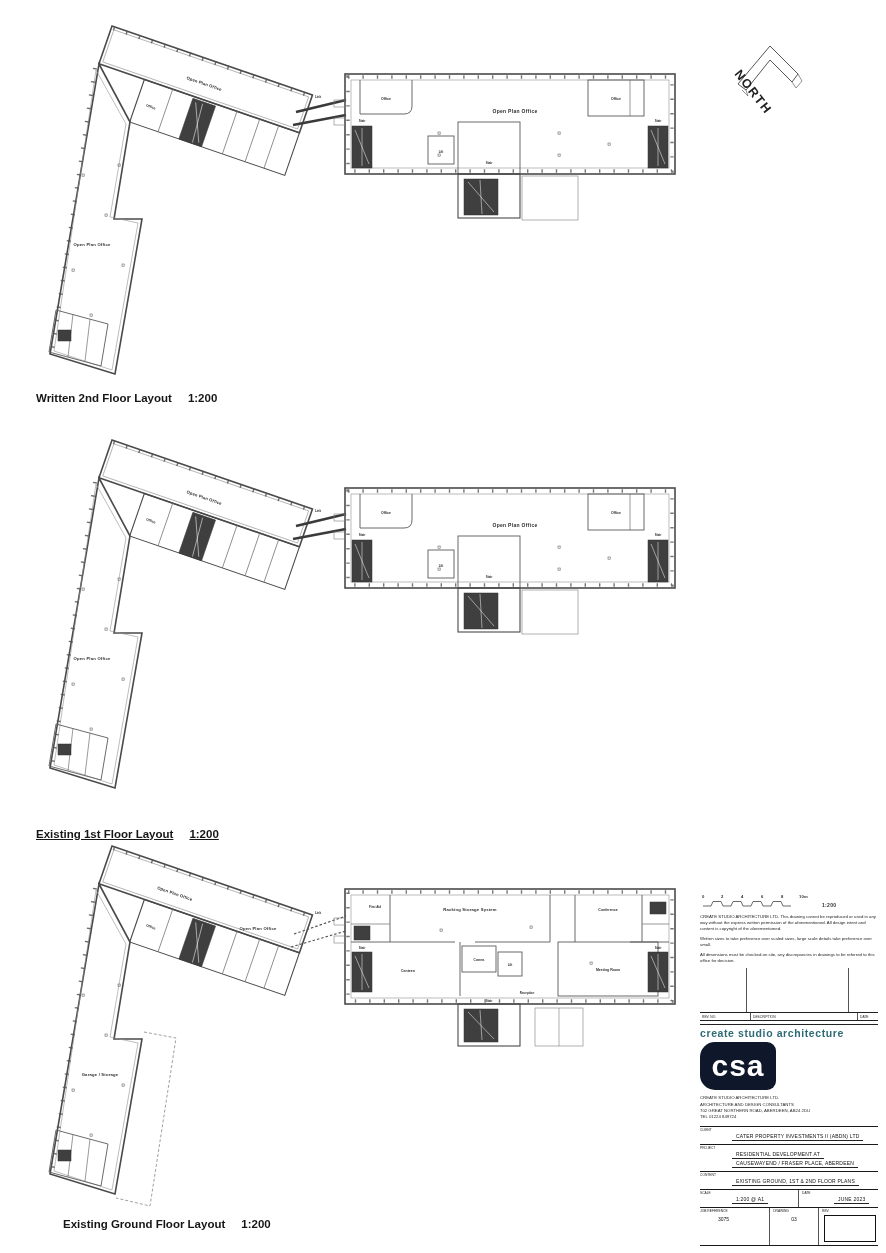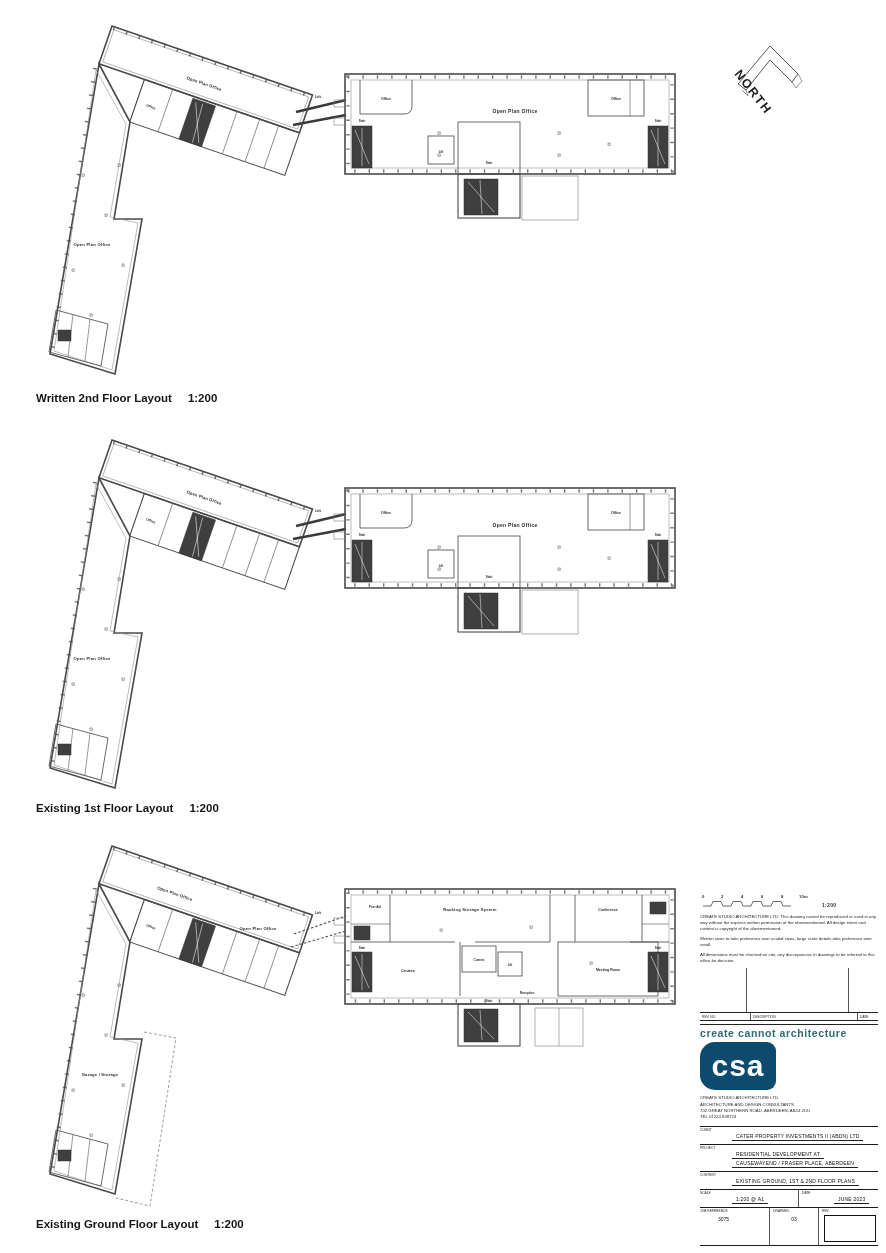--- a/index.html
+++ b/index.html
@@ -35,21 +35,21 @@
   .tb-notes p{margin:0 0 4px;}
   .rev-area{position:relative;height:44px;border-bottom:0;}
   .rev-v{position:absolute;top:0;bottom:0;border-left:.8px solid #555;}
   .rev-head{display:flex;border-top:1px solid #222;font-size:3.3px;color:#222;}
   .rev-head div{padding:1.5px 2px;}
   .rh-no{width:46px;}
   .rh-desc{width:102px;border-left:.8px solid #555;}
   .rh-date{flex:1;border-left:.8px solid #555;}
   .rule-double{height:3px;border-top:1px solid #222;border-bottom:1px solid #222;margin:0 0 2px;}
   .brand-script{color:#2d6b76;font-size:10.5px;font-weight:600;letter-spacing:.6px;margin:2px 0 3px;}
-  .csa-logo{width:76px;height:48px;background:#0c4a6e;border-radius:15px 9px 9px 15px;
+  .csa-logo{width:76px;height:48px;background:#0f172a;border-radius:15px 9px 9px 15px;
             display:flex;align-items:center;justify-content:center;margin:1px 0 5px;}
   .csa-logo span{color:#fff;font:bold 30px "Liberation Sans",sans-serif;letter-spacing:1px;line-height:1;}
   .tb-practice{font-size:4.3px;line-height:1.5;color:#2a2a2a;margin-bottom:5px;}
   .tb-field{border-top:1.2px solid #1a1a1a;padding:1px 0 3px;}
   .tb-label{font-size:3.3px;color:#222;}
   .tb-value{font-size:5px;letter-spacing:.2px;color:#111;margin:1px 0 0 32px;
             width:fit-content;padding:0 4px 1px;border-bottom:.8px solid #222;}
   .tb-split{display:flex;border-top:1.2px solid #1a1a1a;}
   .tb-split > div{padding:1px 0 3px;}
   .col-a{width:98px;}
@@ -221,21 +221,21 @@
       <rect x="578" y="129" width="2.2" height="2.2" class="dot"></rect>
       <text x="485" y="99" text-anchor="middle" class="lbl5">Open Plan Office</text>
       <text x="356" y="86" text-anchor="middle" class="lbl35">Office</text>
       <text x="586" y="86" text-anchor="middle" class="lbl35">Office</text>
       <text x="411" y="139" text-anchor="middle" class="lbl3">Lift</text>
       <text x="459" y="150" text-anchor="middle" class="lbl3">Stair</text>
       <text x="332" y="108" text-anchor="middle" class="lbl3">Stair</text>
       <text x="628" y="108" text-anchor="middle" class="lbl3">Stair</text>
     </g>
   </svg>
-  <div class="caption" style="top:802px;">
+  <div class="caption" style="top:828px;text-decoration:underline;">
     <span>Existing 1st Floor Layout</span><span class="cap-scale">1:200</span>
   </div>
 
   <svg class="plan-svg" style="top:834px;" width="660" height="390" viewBox="0 0 660 390">
     <g>
       <g transform="translate(82,12) rotate(19)">
         <rect x="0" y="0" width="212" height="40" class="wall"></rect>
         <rect x="3" y="3" width="206" height="34" class="wall-in"></rect>
         <line x1="2" y1="1.5" x2="210" y2="1.5" class="ticks"></line>
         <rect x="48" y="40" width="164" height="45" class="wall-mid"></rect>
@@ -313,21 +313,21 @@
       <text x="378" y="138" text-anchor="middle" class="lbl35">Canteen</text>
       <text x="449" y="127" text-anchor="middle" class="lbl3">Comms</text>
       <text x="480" y="132" text-anchor="middle" class="lbl3">Lift</text>
       <text x="578" y="137" text-anchor="middle" class="lbl35">Meeting Room</text>
       <text x="497" y="160" text-anchor="middle" class="lbl3">Reception</text>
       <text x="459" y="168" text-anchor="middle" class="lbl3">Stair</text>
       <text x="332" y="115" text-anchor="middle" class="lbl3">Stair</text>
       <text x="628" y="115" text-anchor="middle" class="lbl3">Stair</text>
     </g>
   </svg>
-  <div class="caption" style="top:1218px;">
+  <div class="caption" style="top:1218px;margin-left:27px;">
     <span>Existing Ground Floor Layout</span><span class="cap-scale">1:200</span>
   </div>
 
   <div id="titleblock">
 
     <div class="sb-wrap">
       <svg width="178" height="18" viewBox="0 0 178 18">
         <text x="2" y="5" class="lbl42">0</text>
         <text x="21" y="5" class="lbl42">2</text>
         <text x="41" y="5" class="lbl42">4</text>
@@ -349,21 +349,21 @@
       <div class="rev-v" style="left:46px;"></div>
       <div class="rev-v" style="left:148px;"></div>
     </div>
     <div class="rev-head">
       <div class="rh-no">REV. NO.</div>
       <div class="rh-desc">DESCRIPTION</div>
       <div class="rh-date">DATE</div>
     </div>
     <div class="rule-double"></div>
 
-    <div class="brand-script">create cannot architecture</div>
+    <div class="brand-script">create studio architecture</div>
     <div class="csa-logo">
       <span>csa</span>
     </div>
 
     <div class="tb-practice">
       <div>CREATE STUDIO ARCHITECTURE LTD.</div>
       <div>ARCHITECTURE AND DESIGN CONSULTANTS</div>
       <div>702 GREAT NORTHERN ROAD,   ABERDEEN,   AB24 2DU</div>
       <div>TEL 01224 849724</div>
     </div>

